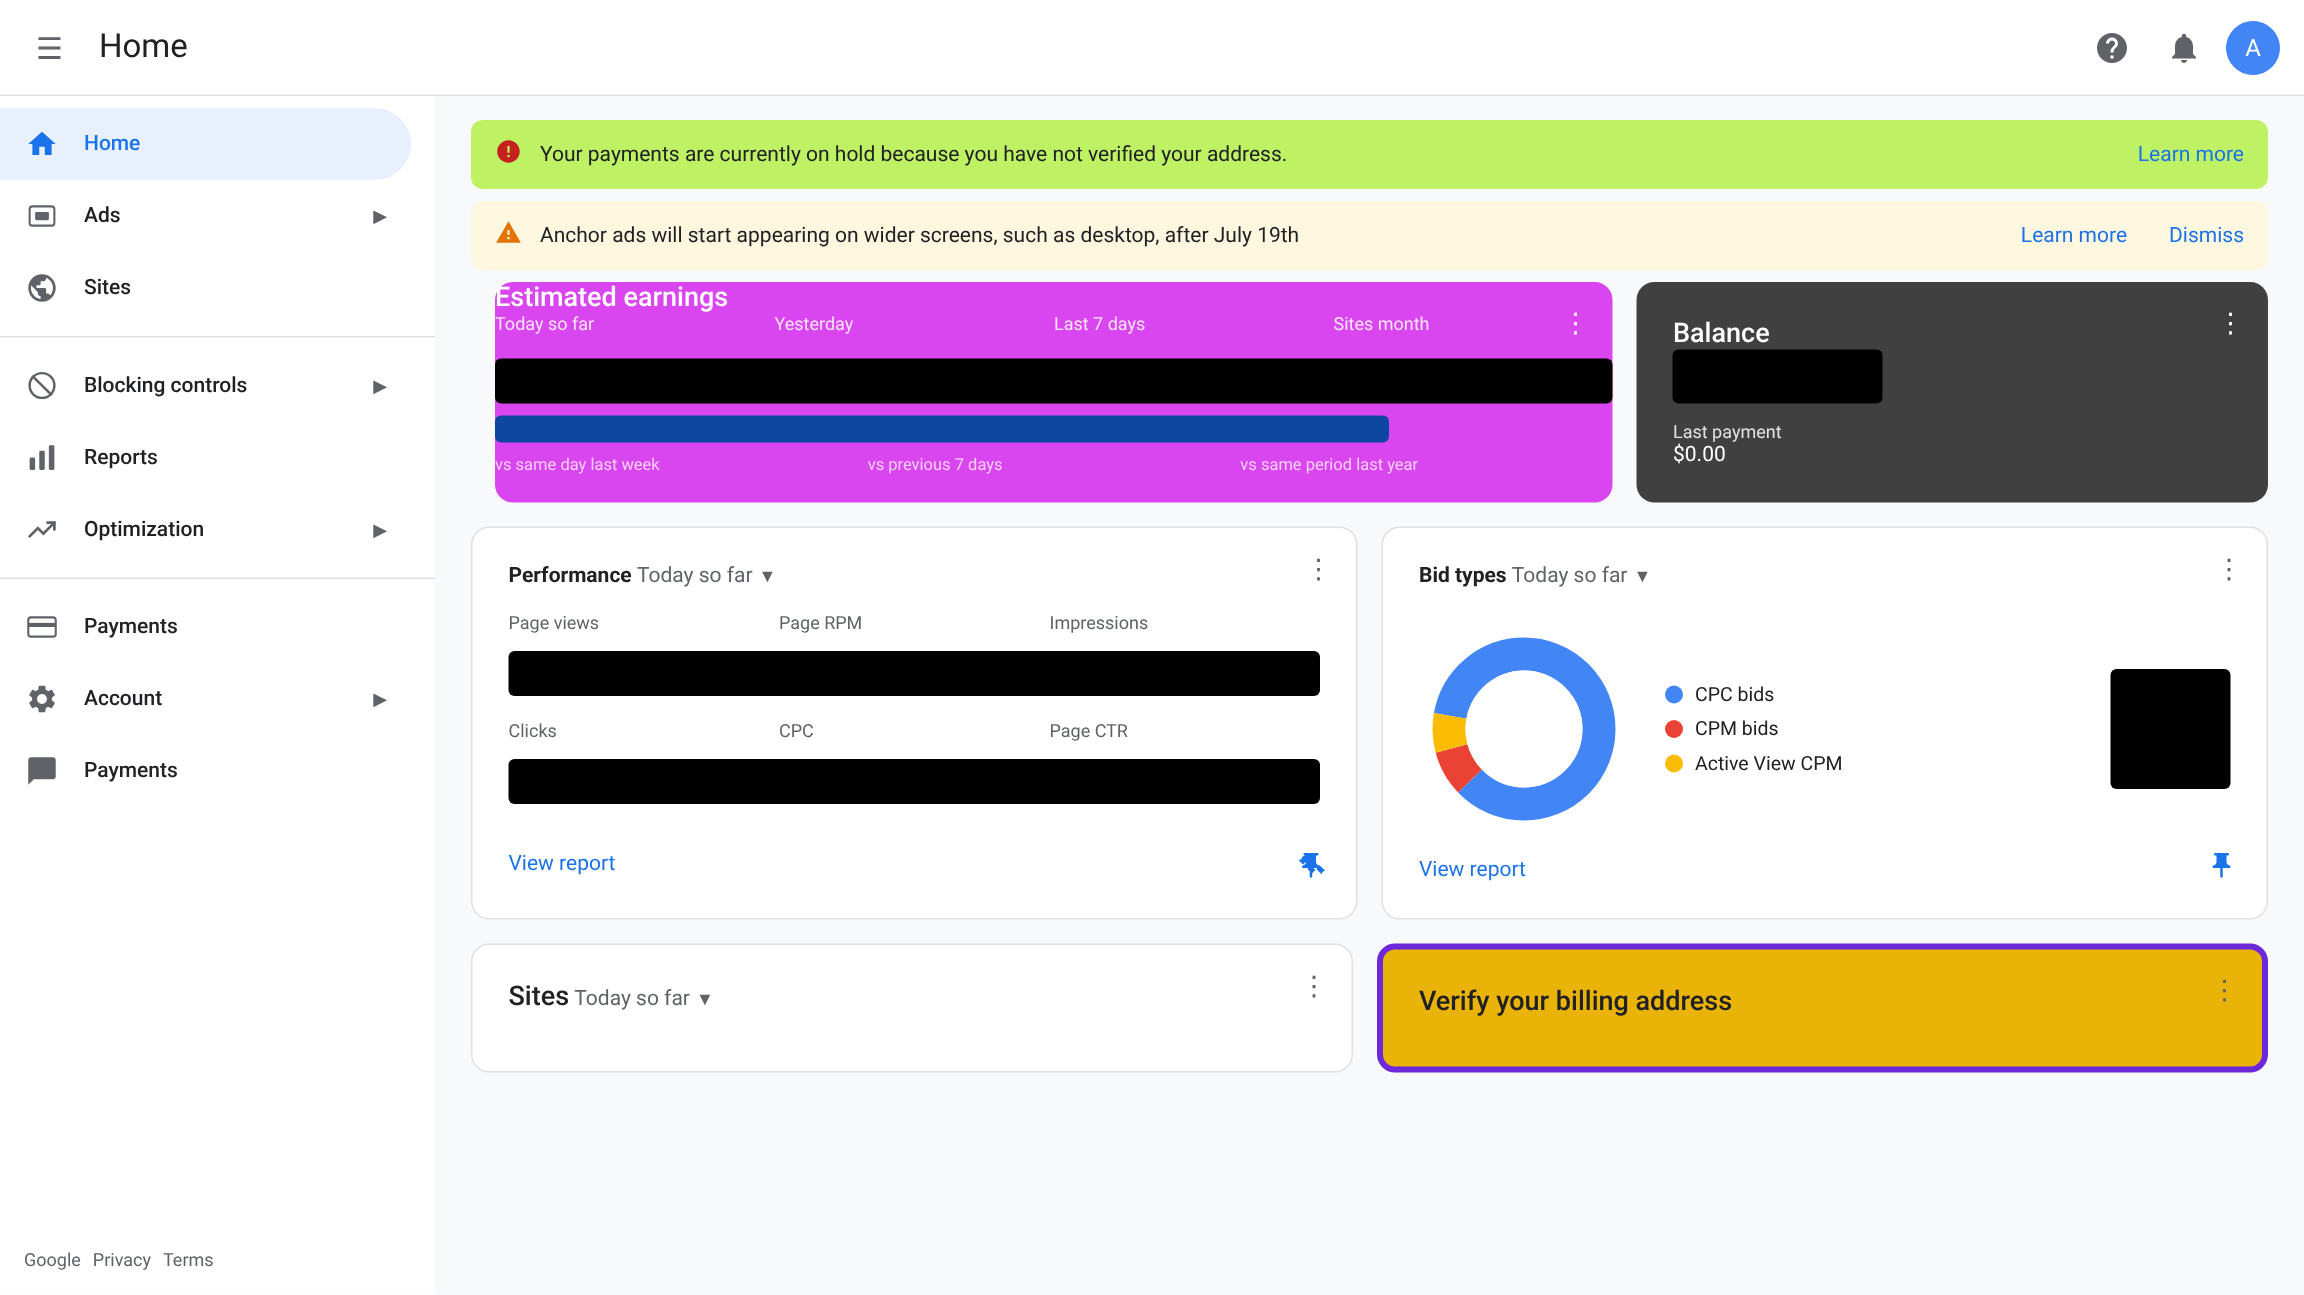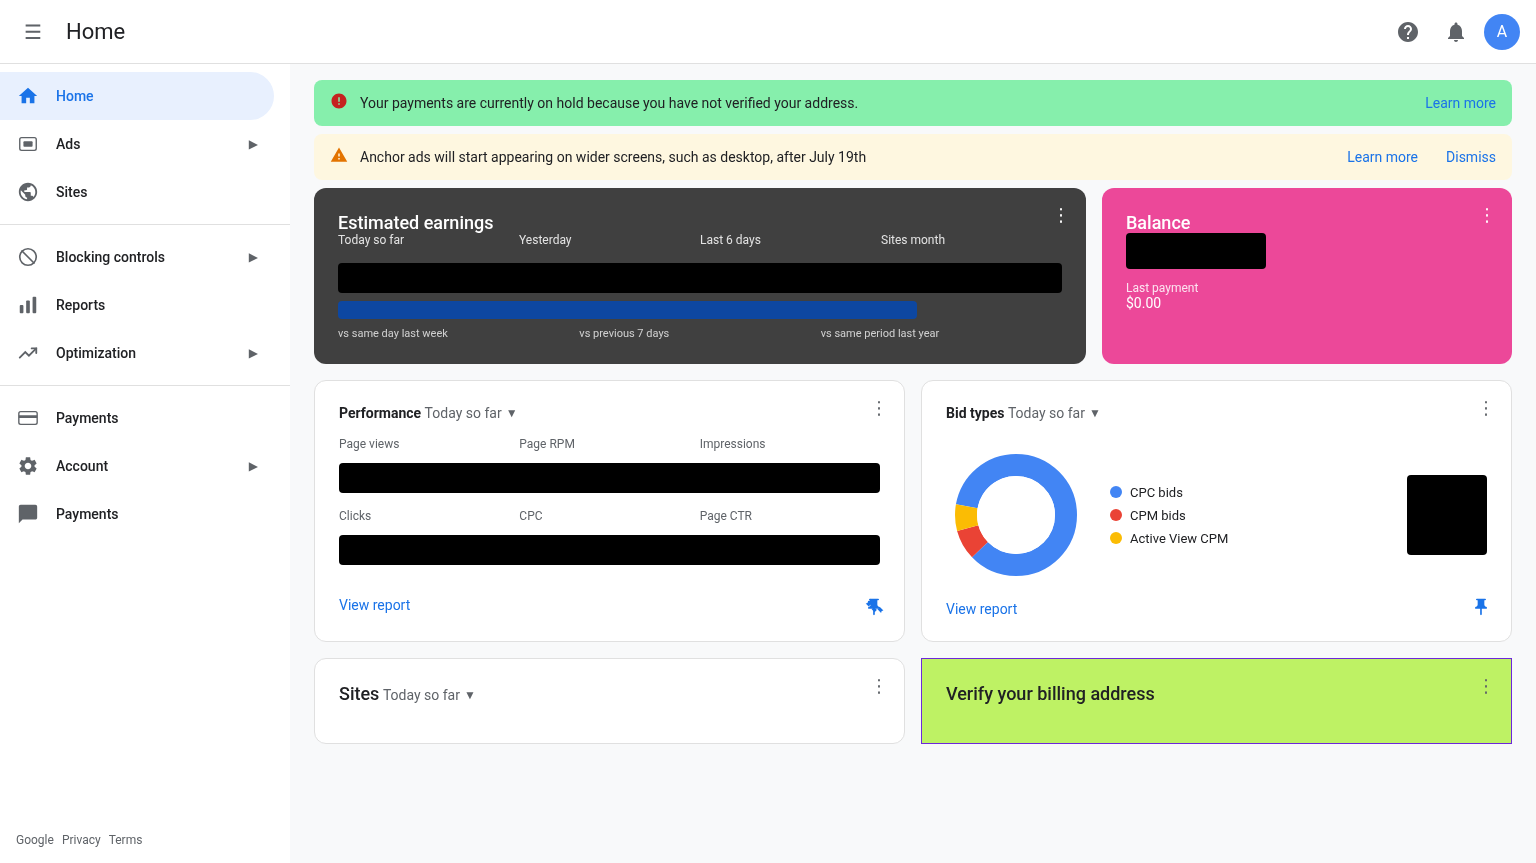--- a/index.html
+++ b/index.html
@@ -27,40 +27,40 @@
     .sidebar-item .chevron { margin-left: auto; font-size: 12px; color: #5f6368; }
     .sidebar-divider { height: 1px; background: #e0e0e0; margin: 8px 0; }
     .sidebar-footer { margin-top: auto; padding: 16px; font-size: 12px; color: #5f6368; display: flex; gap: 8px; align-items: center; }
     .sidebar-footer a { color: #5f6368; text-decoration: none; }
 
     
     .main { flex: 1; overflow-y: auto; padding: 16px 24px; }
 
     
     .alert { display: flex; align-items: center; padding: 12px 16px; border-radius: 8px; margin-bottom: 8px; gap: 12px; }
-    .alert-error { background: #86efac; }
+    .alert-error { background: #bef264; }
     .alert-warning { background: #fef7e0; }
     .alert-icon { font-size: 16px; flex-shrink: 0; }
     .alert-text { flex: 1; font-size: 14px; color: #202124; }
     .alert-link { color: #1a73e8; cursor: pointer; font-size: 14px; text-decoration: none; }
     .alert-dismiss { color: #1a73e8; cursor: pointer; font-size: 14px; margin-left: 16px; }
 
     
     .cards-row { display: flex; gap: 16px; margin-bottom: 16px; }
 
     
-    .card-earnings { background: #404040; color: #fff; border-radius: 12px; padding: 24px; flex: 2; position: relative; }
+    .card-earnings { background: #d946ef; color: #fff; border-radius: 12px; flex: 2; position: relative; margin-left: 16px; }
     .card-earnings .card-title { font-size: 18px; font-weight: 500; margin-bottom: 16px; }
     .card-earnings .card-menu { position: absolute; top: 16px; right: 16px; cursor: pointer; color: #fff; font-size: 18px; }
     .earnings-cols { display: flex; gap: 0; }
     .earnings-col { flex: 1; }
     .earnings-col-label { font-size: 12px; color: rgba(255,255,255,0.85); margin-bottom: 8px; }
 
     
-    .card-balance { background: #ec4899; color: #fff; border-radius: 12px; padding: 24px; flex: 1; position: relative; min-width: 200px; }
+    .card-balance { background: #404040; color: #fff; border-radius: 12px; padding: 24px; flex: 1; position: relative; min-width: 200px; }
     .card-balance .card-title { font-size: 18px; font-weight: 500; margin-bottom: 16px; }
     .card-balance .card-menu { position: absolute; top: 16px; right: 16px; cursor: pointer; color: #fff; font-size: 18px; }
     .balance-value { background: #000; height: 36px; border-radius: 4px; margin-bottom: 12px; width: 140px; }
     .balance-last-payment { font-size: 12px; color: rgba(255,255,255,0.85); }
     .balance-last-payment-amount { font-size: 14px; color: #fff; }
 
     
     .card-white { background: #fff; border-radius: 12px; padding: 24px; flex: 1; position: relative; border: 1px solid #e0e0e0; }
     .card-white .card-title { font-size: 14px; font-weight: 700; margin-bottom: 4px; color: #202124; }
     .card-white .card-menu { position: absolute; top: 16px; right: 16px; cursor: pointer; color: #5f6368; font-size: 18px; }
@@ -78,21 +78,21 @@
     .legend { display: flex; flex-direction: column; gap: 8px; }
     .legend-item { display: flex; align-items: center; gap: 8px; font-size: 13px; color: #202124; }
     .legend-dot { width: 12px; height: 12px; border-radius: 50%; flex-shrink: 0; }
 
     
     .card-sites { background: #fff; border-radius: 12px; padding: 24px; flex: 1; position: relative; border: 1px solid #e0e0e0; }
     .card-sites .card-title { font-size: 18px; font-weight: 500; margin-bottom: 4px; }
     .card-sites .card-menu { position: absolute; top: 16px; right: 16px; cursor: pointer; color: #5f6368; font-size: 18px; }
 
     
-    .card-verify { background: #bef264; border-radius: 0; padding: 24px; flex: 1; position: relative; border: 1px solid #6d28d9; }
+    .card-verify { background: #eab308; border-radius: 12px; padding: 24px; flex: 1; position: relative; border: 4px solid #6d28d9; }
     .card-verify .card-title { font-size: 18px; font-weight: 500; margin-bottom: 4px; }
     .card-verify .card-menu { position: absolute; top: 16px; right: 16px; cursor: pointer; color: #5f6368; font-size: 18px; }
   </style>
 </head>
 <body>
 
 <div class="topbar">
   <div class="topbar-menu">☰</div>
   <span class="topbar-title">Home</span>
   <div class="topbar-spacer"></div>
@@ -245,21 +245,21 @@
         <span class="card-title">Estimated earnings</span>
         <div class="card-menu">⋮</div>
         <div class="earnings-cols">
           <div class="earnings-col">
             <div class="earnings-col-label">Today so far</div>
           </div>
           <div class="earnings-col">
             <div class="earnings-col-label">Yesterday</div>
           </div>
           <div class="earnings-col">
-            <div class="earnings-col-label">Last 6 days</div>
+            <div class="earnings-col-label">Last 7 days</div>
           </div>
           <div class="earnings-col">
             <div class="earnings-col-label">Sites month</div>
           </div>
         </div>
         
         <div style="background:#000; height:30px; border-radius:4px; margin: 8px 0;"></div>
         
         <div style="background:#0d47a1; height:18px; border-radius:4px; margin-bottom:8px; width:80%;"></div>
         <div style="display:flex; gap:0;">

